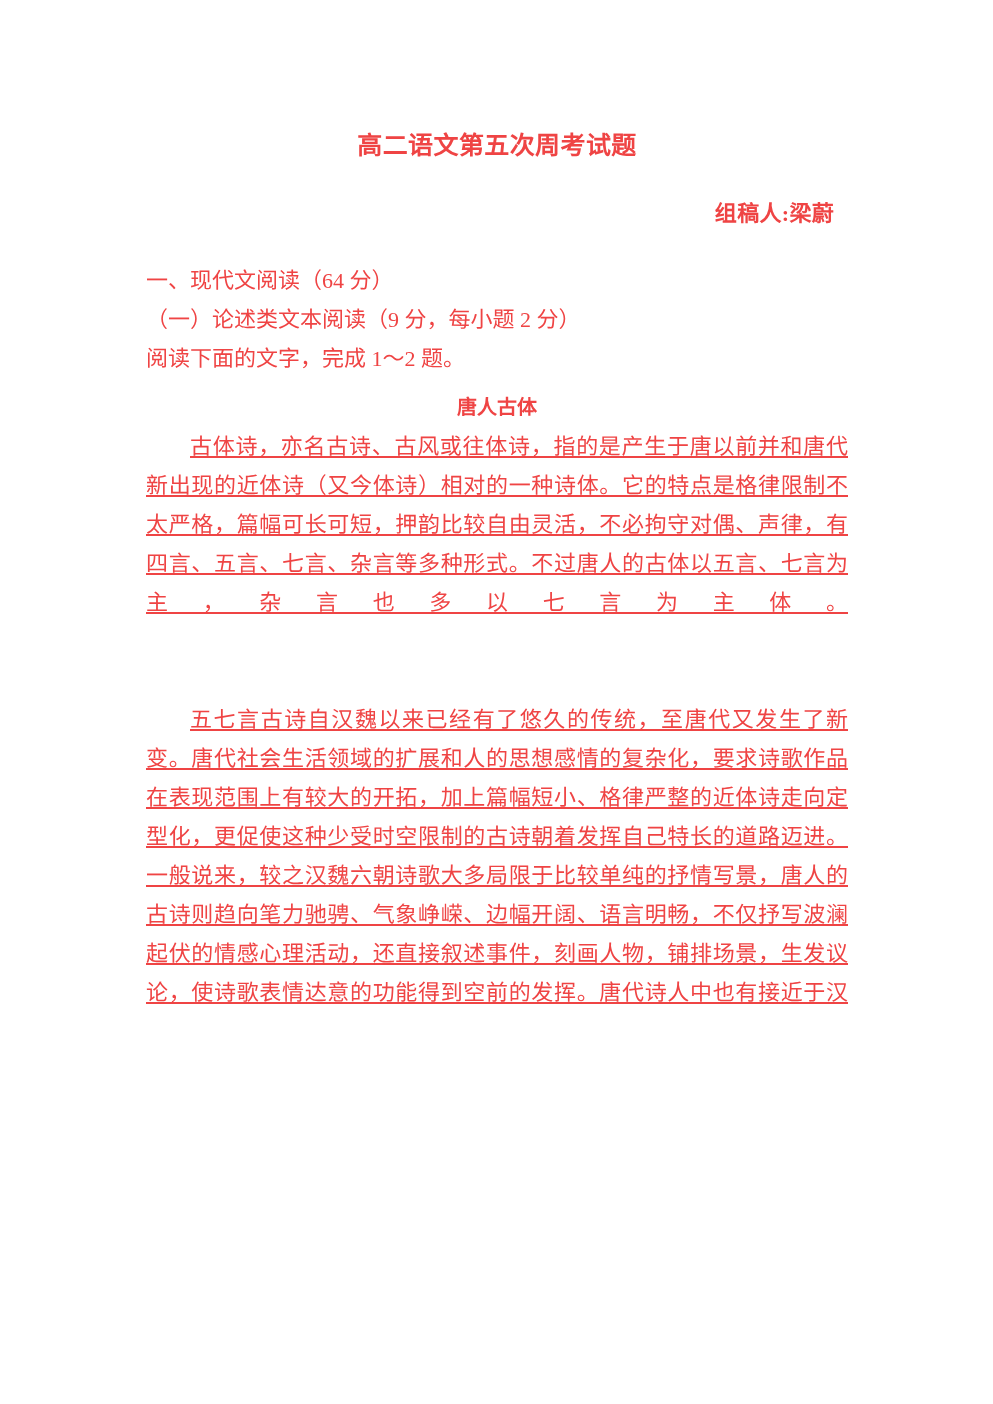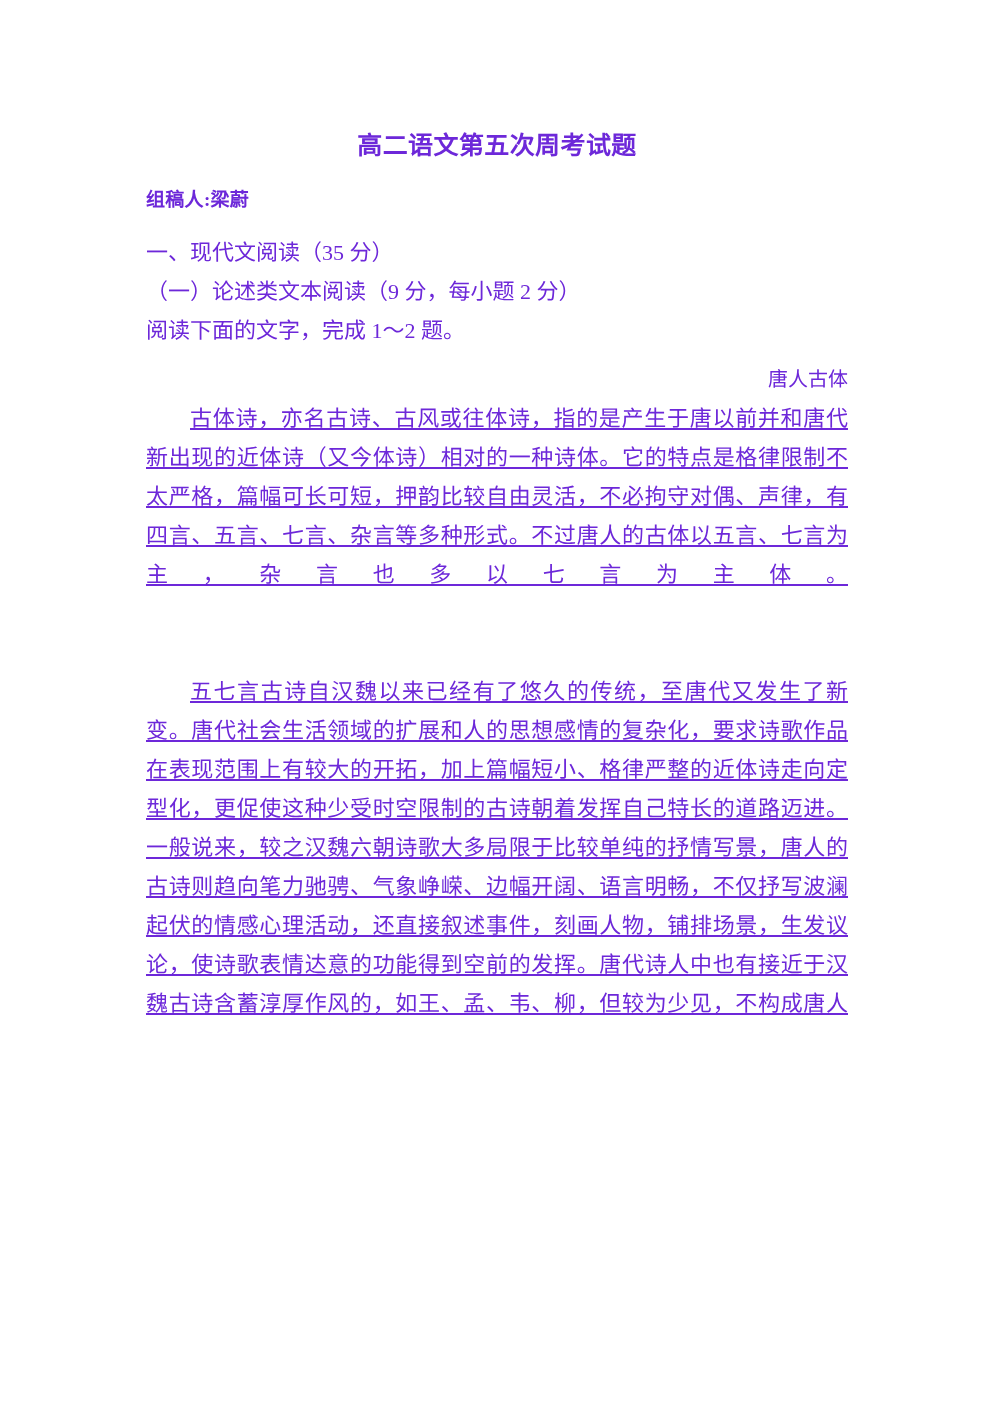--- a/index.html
+++ b/index.html
@@ -11,21 +11,21 @@
 
   .page {
     position: relative;
     width: 993px;
     height: 1020px;
     margin: 0 auto;
     background: #ffffff;
     overflow: hidden;
     box-sizing: border-box;
     font-family: "Liberation Serif", "DejaVu Serif", serif;
-    color: #6d28d9;
+    color: #ef4444;
     -webkit-font-smoothing: none;
   }
 
   
   .doc-body {
     position: absolute;
     left: 146px;
     top: 0;
     width: 702px;
   }
@@ -34,47 +34,47 @@
     font-size: 25px;
     font-weight: bold;
     text-align: center;
     line-height: 39px;
     margin: 0;
     padding-top: 126px;
     letter-spacing: 0.4px;
   }
 
   .doc-byline {
-    font-size: 19px;
+    font-size: 22px;
     font-weight: bold;
-    text-align: left;
+    text-align: right;
     line-height: 39px;
-    margin: 0;
+    margin: 14px;
     padding-top: 15px;
     letter-spacing: 0.3px;
   }
 
   .section-line {
     font-size: 22px;
     line-height: 39px;
     margin: 0;
     text-align: left;
   }
 
   .section-line.first-section {
     padding-top: 14px;
   }
 
   .article-heading {
     font-size: 20px;
     line-height: 39px;
     margin: 0;
-    text-align: right;
+    text-align: center;
     padding-top: 10px;
-    font-weight: normal;
+    font-weight: bold;
   }
 
   .para {
     font-size: 22px;
     line-height: 39px;
     margin: 0;
     text-align: justify;
     text-justify: inter-ideograph;
     text-indent: 2em;
     word-break: break-all;
@@ -95,21 +95,21 @@
 </head>
 <body>
 
 <div class="page">
   <div class="doc-body">
 
     <h1 class="doc-title">高二语文第五次周考试题</h1>
 
     <div class="doc-byline">组稿人:梁蔚</div>
 
-    <div class="section-line first-section">一、现代文阅读（35 分）</div>
+    <div class="section-line first-section">一、现代文阅读（64 分）</div>
 
     <div class="section-line">（一）论述类文本阅读（9 分，每小题 2 分）</div>
 
     <div class="section-line">阅读下面的文字，完成 1～2 题。</div>
 
     <div class="article-heading">唐人古体</div>
 
     <p class="para">古体诗，亦名古诗、古风或往体诗，指的是产生于唐以前并和唐代新出现的近体诗（又今体诗）相对的一种诗体。它的特点是格律限制不太严格，篇幅可长可短，押韵比较自由灵活，不必拘守对偶、声律，有四言、五言、七言、杂言等多种形式。不过唐人的古体以五言、七言为主，杂言也多以七言为主体。</p>
 
     <p class="para">五七言古诗自汉魏以来已经有了悠久的传统，至唐代又发生了新变。唐代社会生活领域的扩展和人的思想感情的复杂化，要求诗歌作品在表现范围上有较大的开拓，加上篇幅短小、格律严整的近体诗走向定型化，更促使这种少受时空限制的古诗朝着发挥自己特长的道路迈进。一般说来，较之汉魏六朝诗歌大多局限于比较单纯的抒情写景，唐人的古诗则趋向笔力驰骋、气象峥嵘、边幅开阔、语言明畅，不仅抒写波澜起伏的情感心理活动，还直接叙述事件，刻画人物，铺排场景，生发议论，使诗歌表情达意的功能得到空前的发挥。唐代诗人中也有接近于汉魏古诗含蓄淳厚作风的，如王、孟、韦、柳，但较为少见，不构成唐人古诗的主流。另外，在音节上，唐代古诗受今体诗的影响，或则吸取声律的和谐与对仗的工整，或则有意走上反律化的途径，皆不同于晋、宋以前诗歌韵调的纯任自然。所以明代格调论者以唐人古诗为汉魏以来古诗的“变体”，并不算错。只是他们从伸正黜变、荣古虐今的传统观念出发，贬抑唐人古诗的成就，甚至宣言“唐无五言古诗”（李攀龙《唐选诗序》），那就太过分了。清王士禛《古诗选》在五言古诗部分选了一百多位汉魏六朝作家的作品，于唐人只取陈于昂、张九龄、李白、韦应物、柳宗元五家，还说是“四唐古诗之望，可以略睹焉”（《古诗选·五言诗凡例》），显示出同一偏见。倒是明末许学夷在《诗源辩体》中强调指出“唐人五古自有唐体”，它以敷陈充畅为特色，不能拿汉魏古诗委婉含蓄的作风来硬加绳尺，可谓通达之见。</p>

